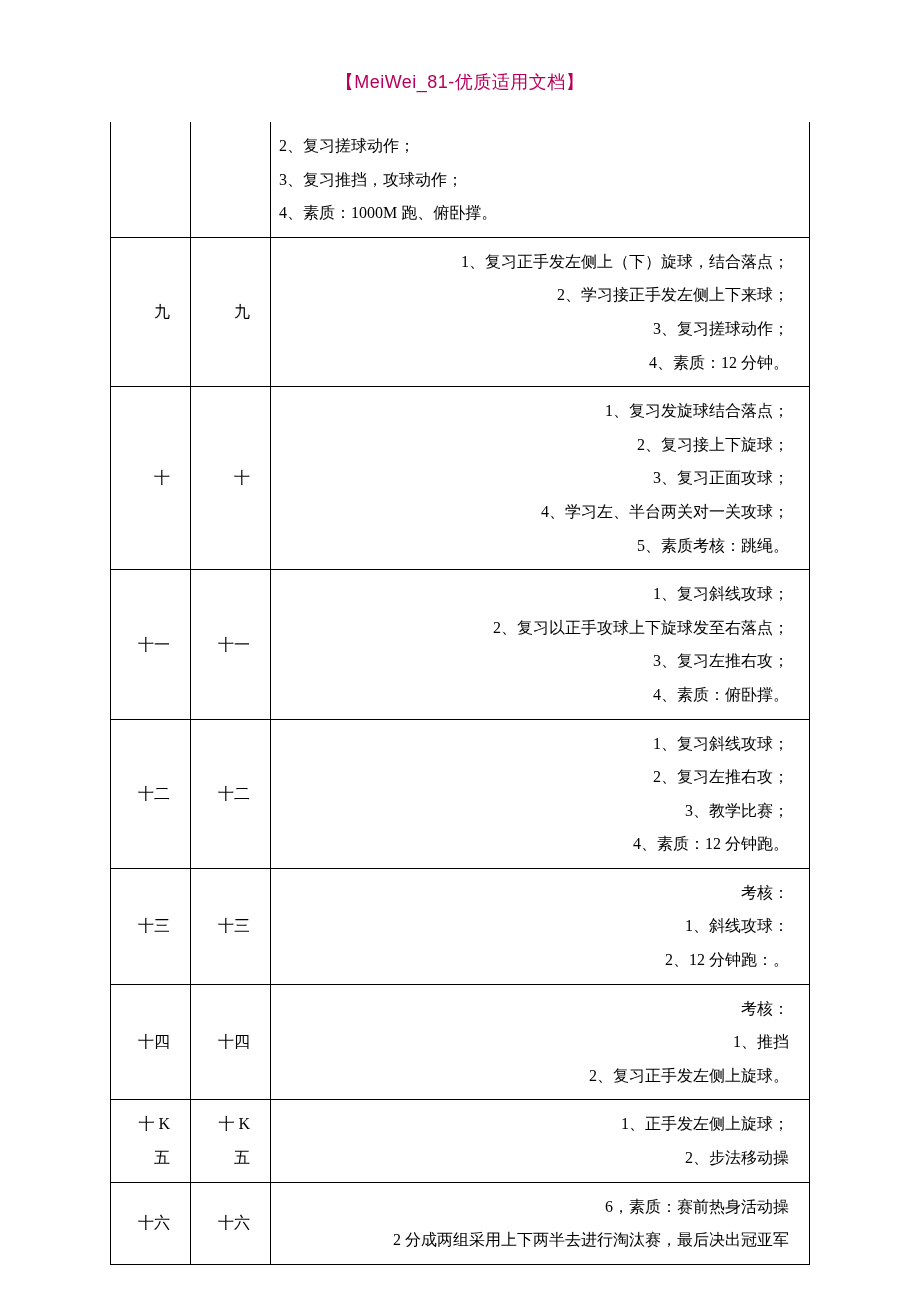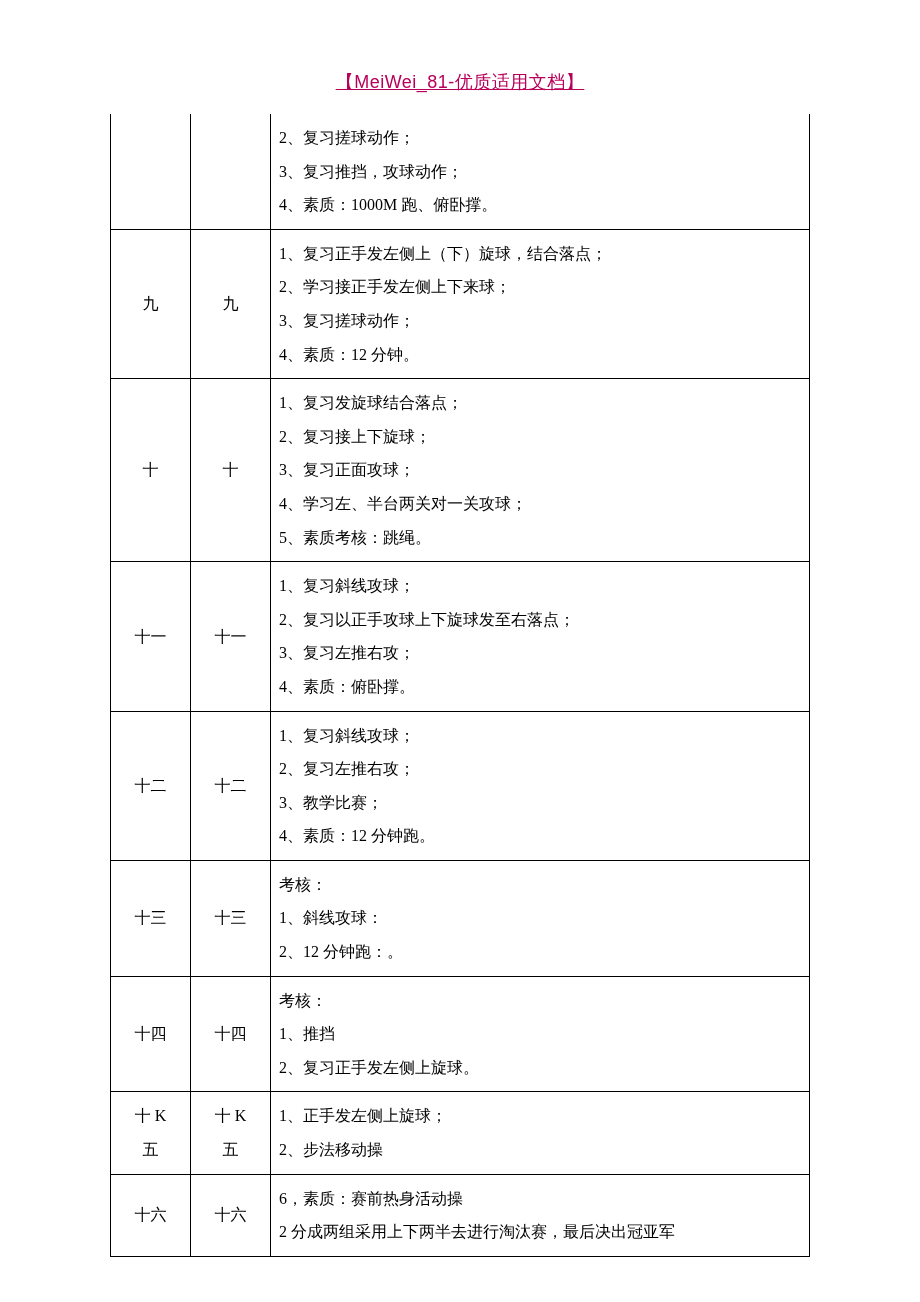--- a/index.html
+++ b/index.html
@@ -14,21 +14,21 @@
     padding: 70px 110px 60px 110px;
     box-sizing: border-box;
   }
   .header, .footer {
     color: #b8005a;
     font-size: 18px;
     text-align: center;
     font-family: "Microsoft YaHei", sans-serif;
     letter-spacing: 0.5px;
   }
-  .header { margin-bottom: 20px; text-decoration: underline; }
+  .header { margin-bottom: 28px; }
   table {
     border-collapse: collapse;
     width: 100%;
     table-layout: fixed;
   }
   col.c1 { width: 80px; }
   col.c2 { width: 80px; }
   col.c3 { width: auto; }
   td {
     border: 1px solid #000;
@@ -38,21 +38,21 @@
     vertical-align: middle;
     line-height: 2.1;
   }
   td.center { text-align: center; }
   td.content {
     text-align: left;
     padding-left: 8px;
     white-space: pre-line;
   }
   
-  tr.first td { border-top: 1px solid #000; }
+  tr.first td { border-top: 1px solid #000; text-align: right; }
   tr.cont td { border-top: none; }
 </style>
 </head>
 <body>
 
 <div class="page">
   <div class="header">【MeiWei_81-优质适用文档】</div>
 
   <table>
     <colgroup>

